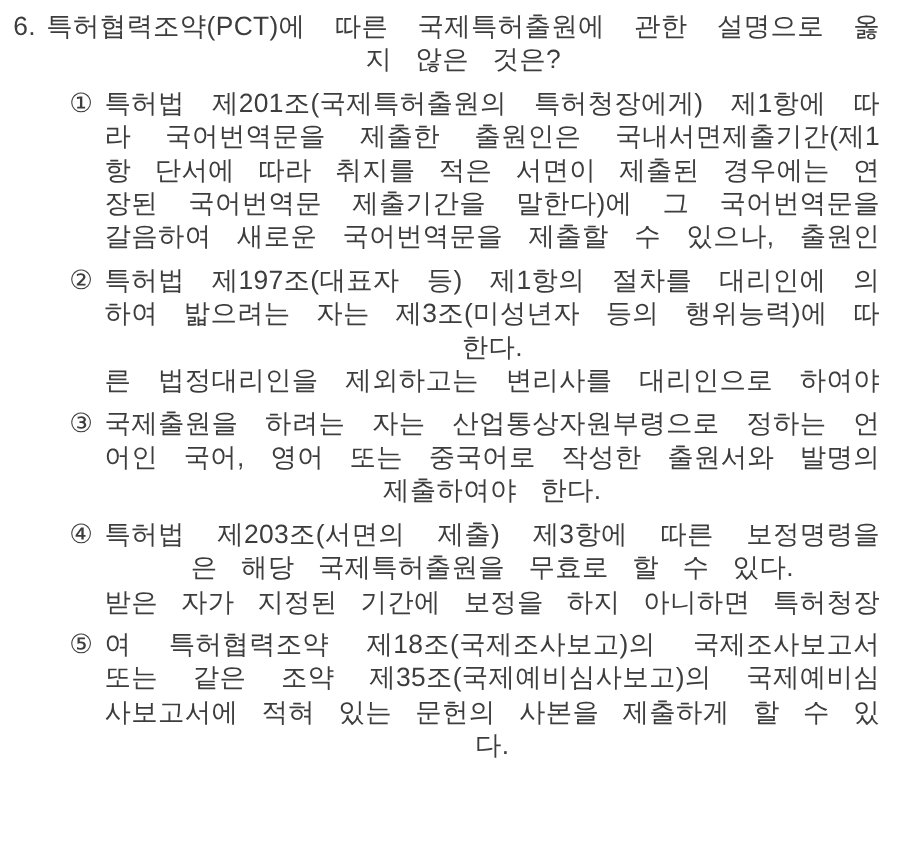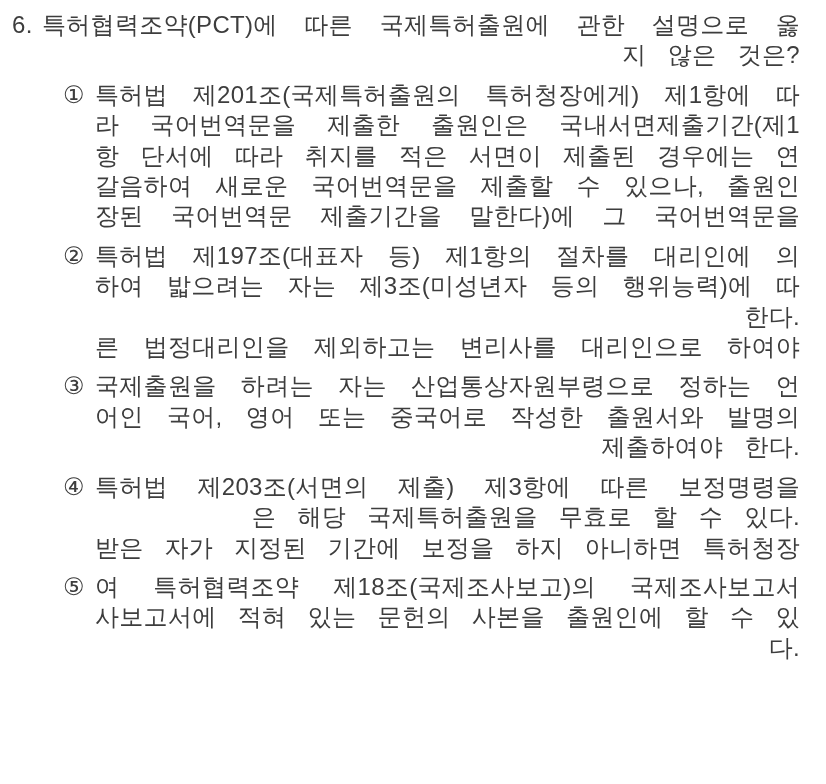--- a/index.html
+++ b/index.html
@@ -52,21 +52,21 @@
     letter-spacing: 0.3px;
     word-spacing: 0.5em;
     word-break: keep-all;
     white-space: normal;
   }
   .line.just {
     text-align: justify;
     text-align-last: justify;
   }
   .line.last {
-    text-align: right;
+    text-align: center;
     word-spacing: 0.6em;
   }
 </style>
 </head>
 <body>
 
 <div class="page">
 
   <div class="para question">
     <div class="marker">6.</div>
@@ -75,22 +75,22 @@
       <div class="line last">지 않은 것은?</div>
     </div>
   </div>
 
   <div class="para option">
     <div class="marker">①</div>
     <div class="text">
       <div class="line just">특허법 제201조(국제특허출원의 특허청장에게) 제1항에 따</div>
       <div class="line just">라 국어번역문을 제출한 출원인은 국내서면제출기간(제1</div>
       <div class="line just">항 단서에 따라 취지를 적은 서면이 제출된 경우에는 연</div>
+      <div class="line just">장된 국어번역문 제출기간을 말한다)에 그 국어번역문을</div>
       <div class="line just">갈음하여 새로운 국어번역문을 제출할 수 있으나, 출원인</div>
-      <div class="line just">장된 국어번역문 제출기간을 말한다)에 그 국어번역문을</div>
     </div>
   </div>
 
   <div class="para option">
     <div class="marker">②</div>
     <div class="text">
       <div class="line just">특허법 제197조(대표자 등) 제1항의 절차를 대리인에 의</div>
       <div class="line just">하여 밟으려는 자는 제3조(미성년자 등의 행위능력)에 따</div>
       <div class="line last">한다.</div>
       <div class="line just">른 법정대리인을 제외하고는 변리사를 대리인으로 하여야</div>
@@ -112,18 +112,19 @@
       <div class="line just">특허법 제203조(서면의 제출) 제3항에 따른 보정명령을</div>
       <div class="line last">은 해당 국제특허출원을 무효로 할 수 있다.</div>
       <div class="line just">받은 자가 지정된 기간에 보정을 하지 아니하면 특허청장</div>
     </div>
   </div>
 
   <div class="para option">
     <div class="marker">⑤</div>
     <div class="text">
       <div class="line just">여 특허협력조약 제18조(국제조사보고)의 국제조사보고서</div>
-      <div class="line just">사보고서에 적혀 있는 문헌의 사본을 출원인에 할 수 있</div>
+      <div class="line just">또는 같은 조약 제35조(국제예비심사보고)의 국제예비심</div>
+      <div class="line just">사보고서에 적혀 있는 문헌의 사본을 제출하게 할 수 있</div>
       <div class="line last">다.</div>
     </div>
   </div>
 
 </div>
 
 </body></html>

